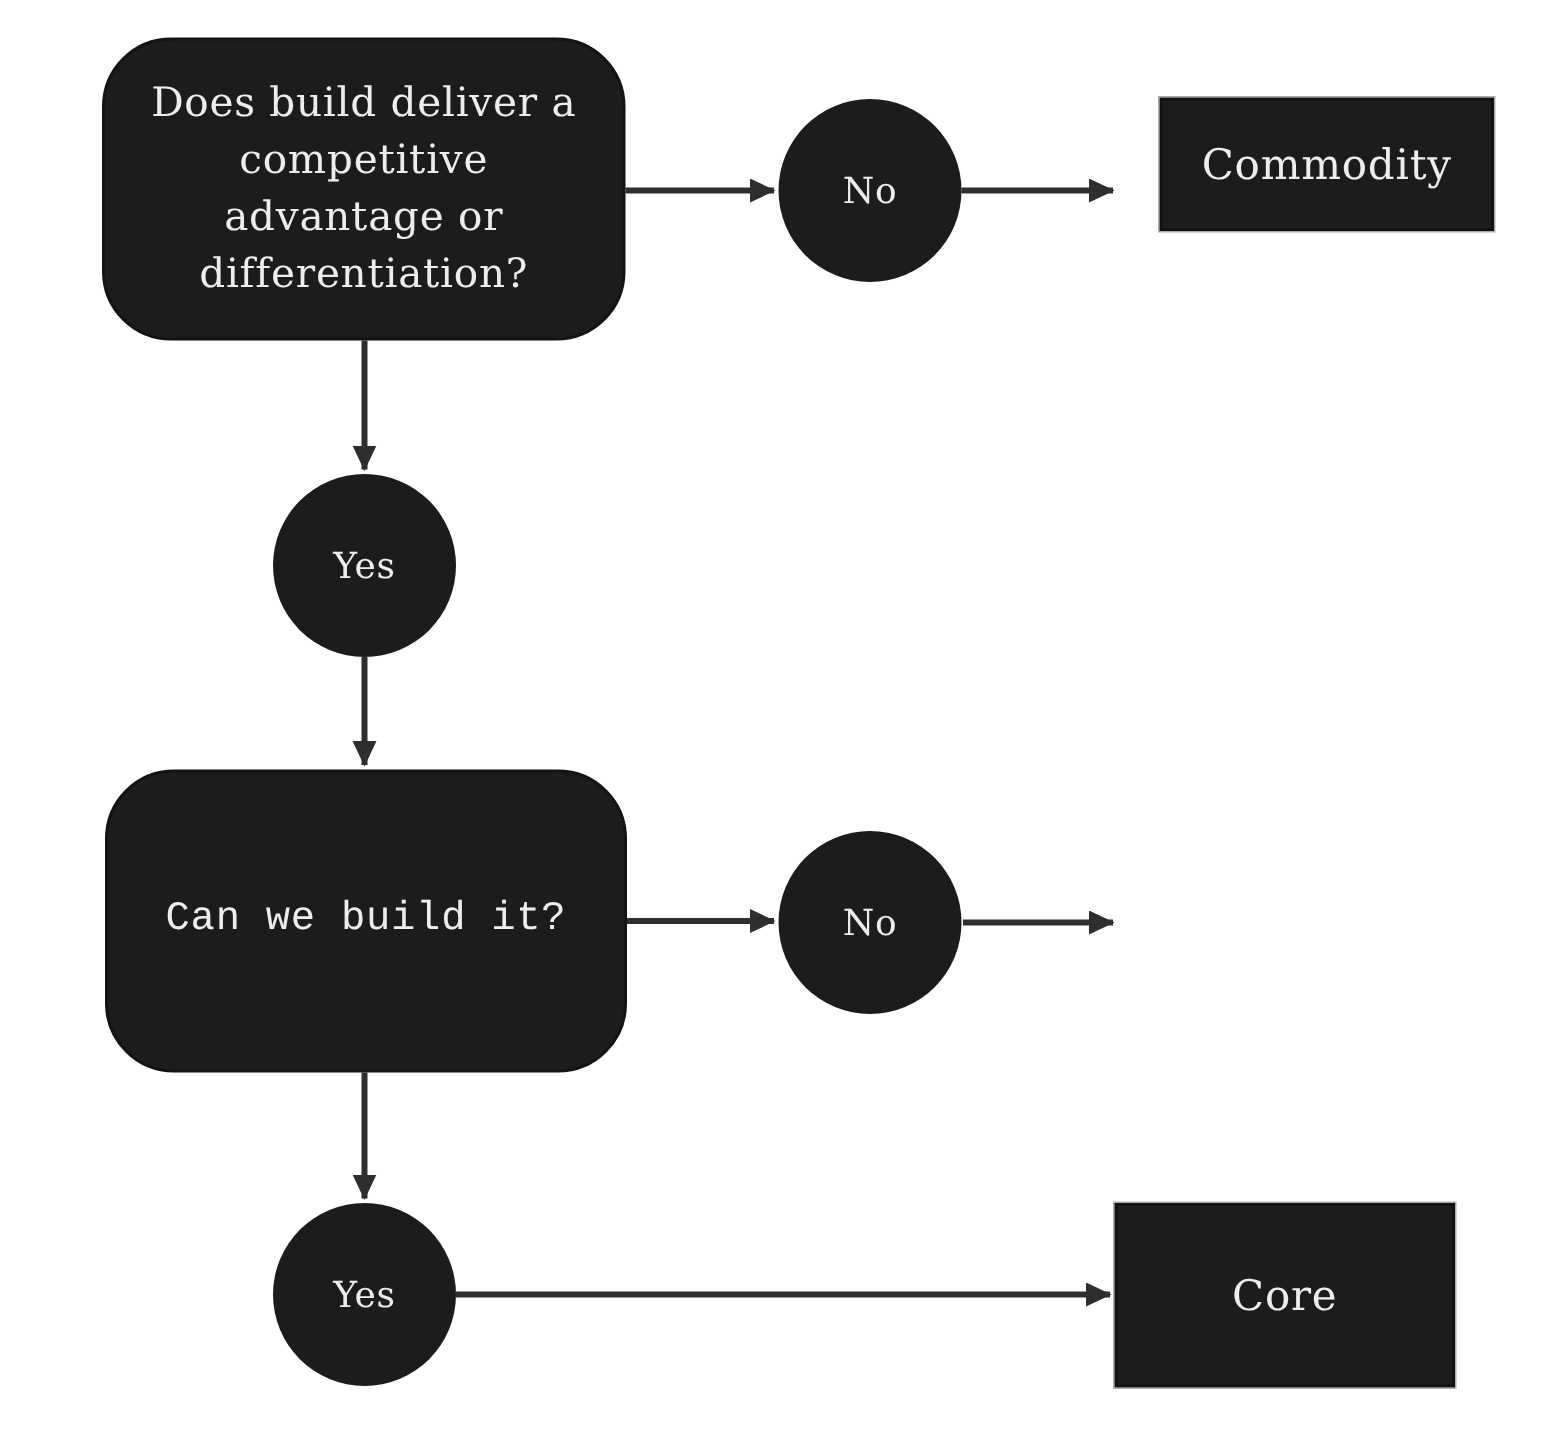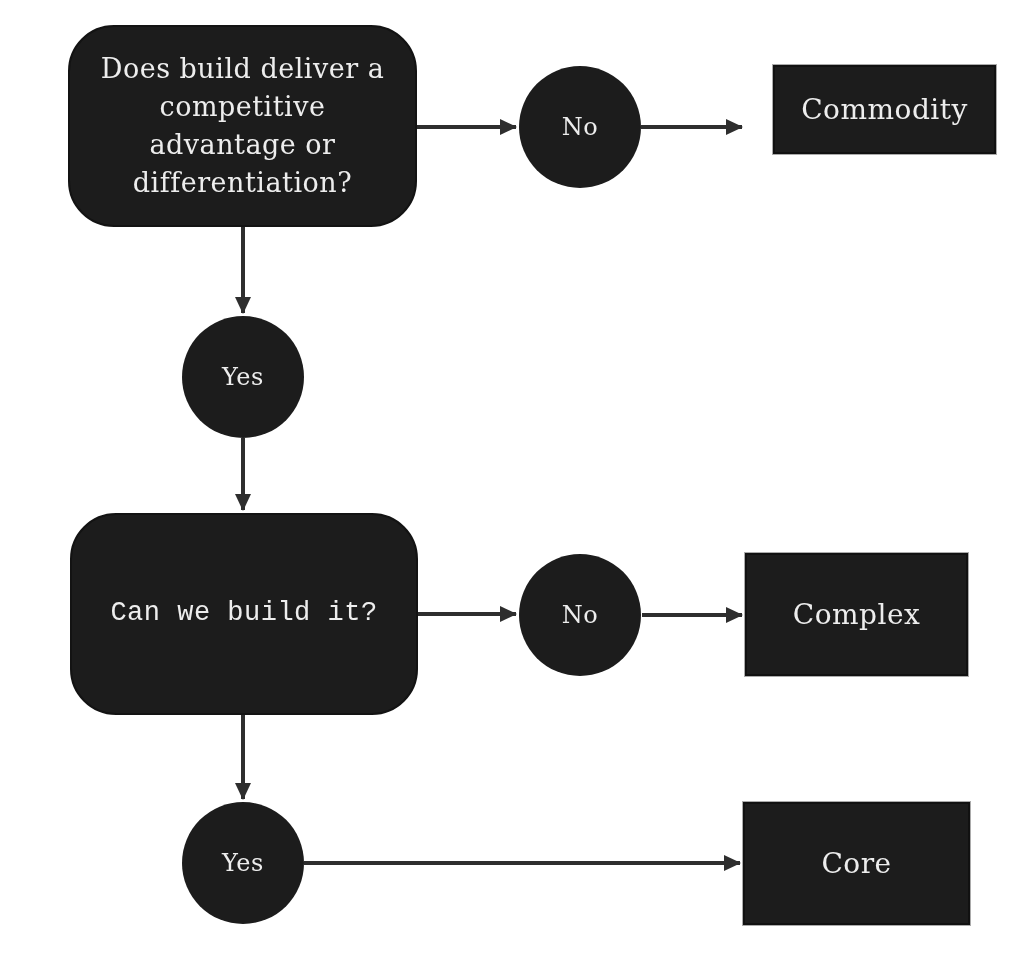--- a/index.html
+++ b/index.html
@@ -108,23 +108,20 @@
   </div>
 
   <div id="node-question2" class="node decision">
     <span class="node-label">Can we build it?</span>
   </div>
 
   <div id="node-no2" class="node terminal-circle">
     <span class="node-label">No</span>
   </div>
 
-  <div id="node-complex" class="node outcome-rect">
-    <span class="node-label">Complex</span>
-  </div>
 
   <div id="node-yes2" class="node terminal-circle">
     <span class="node-label">Yes</span>
   </div>
 
   <div id="node-core" class="node outcome-rect">
     <span class="node-label">Core</span>
   </div>
 
 </div>

